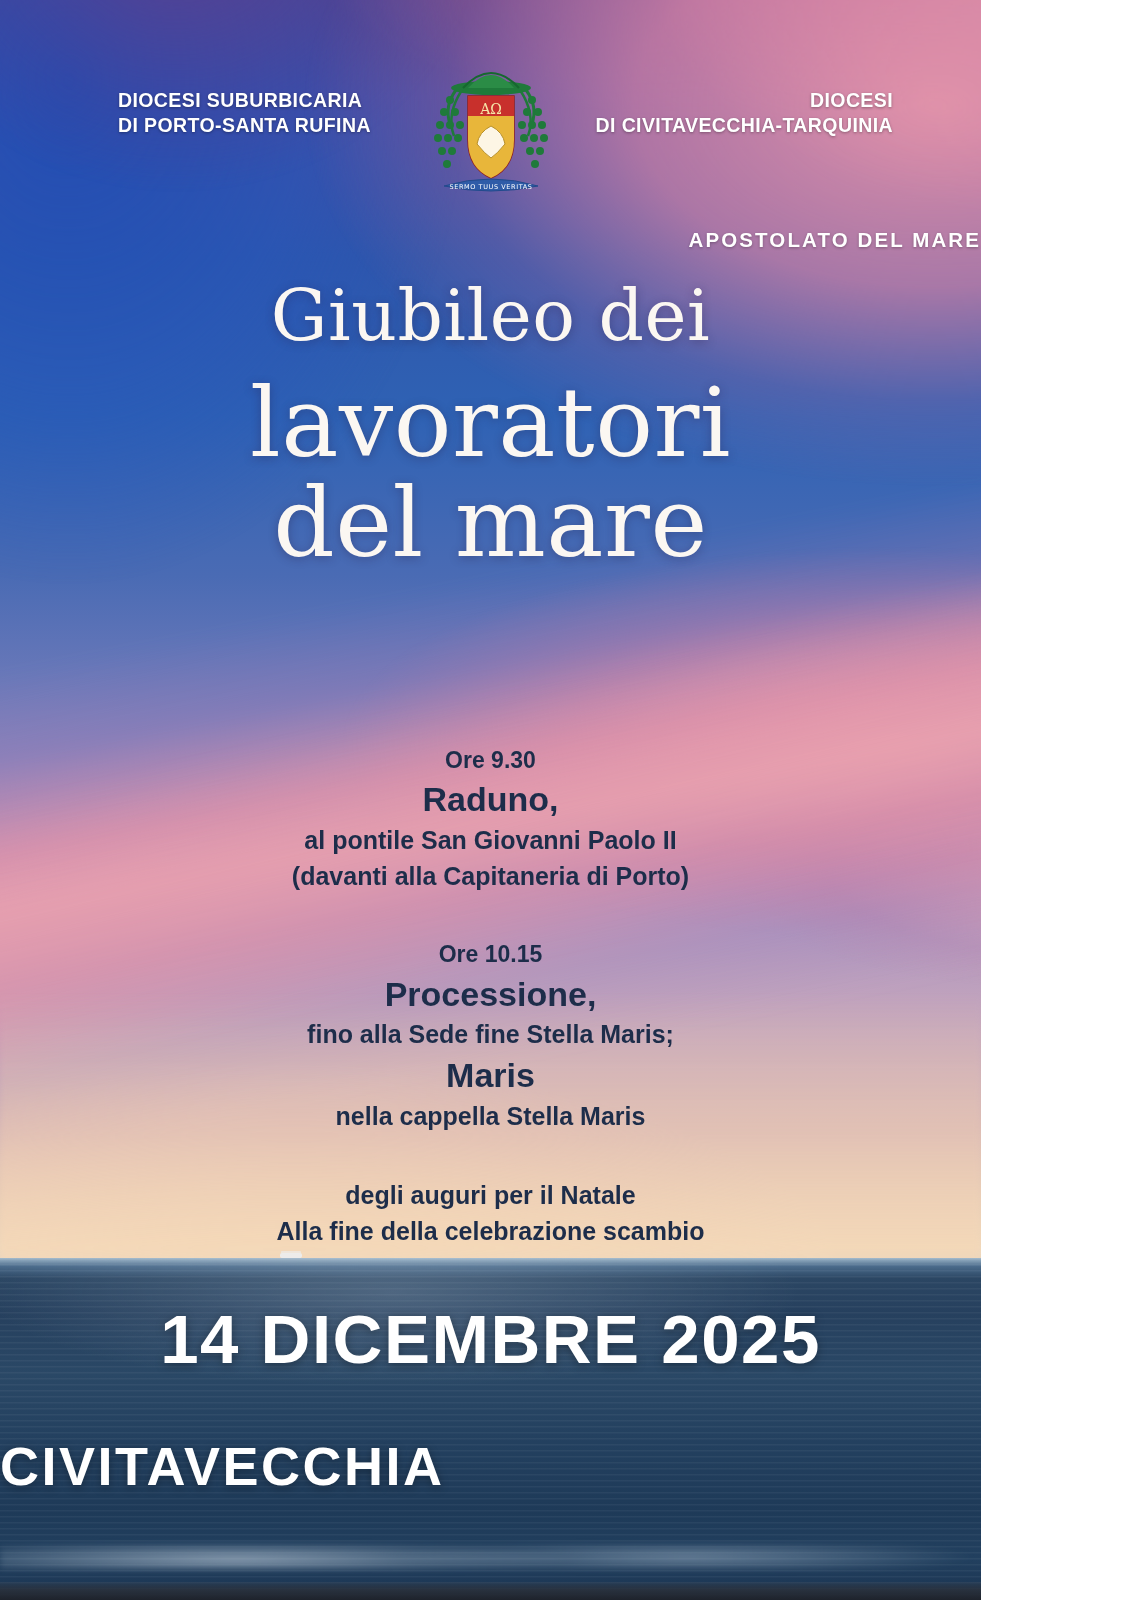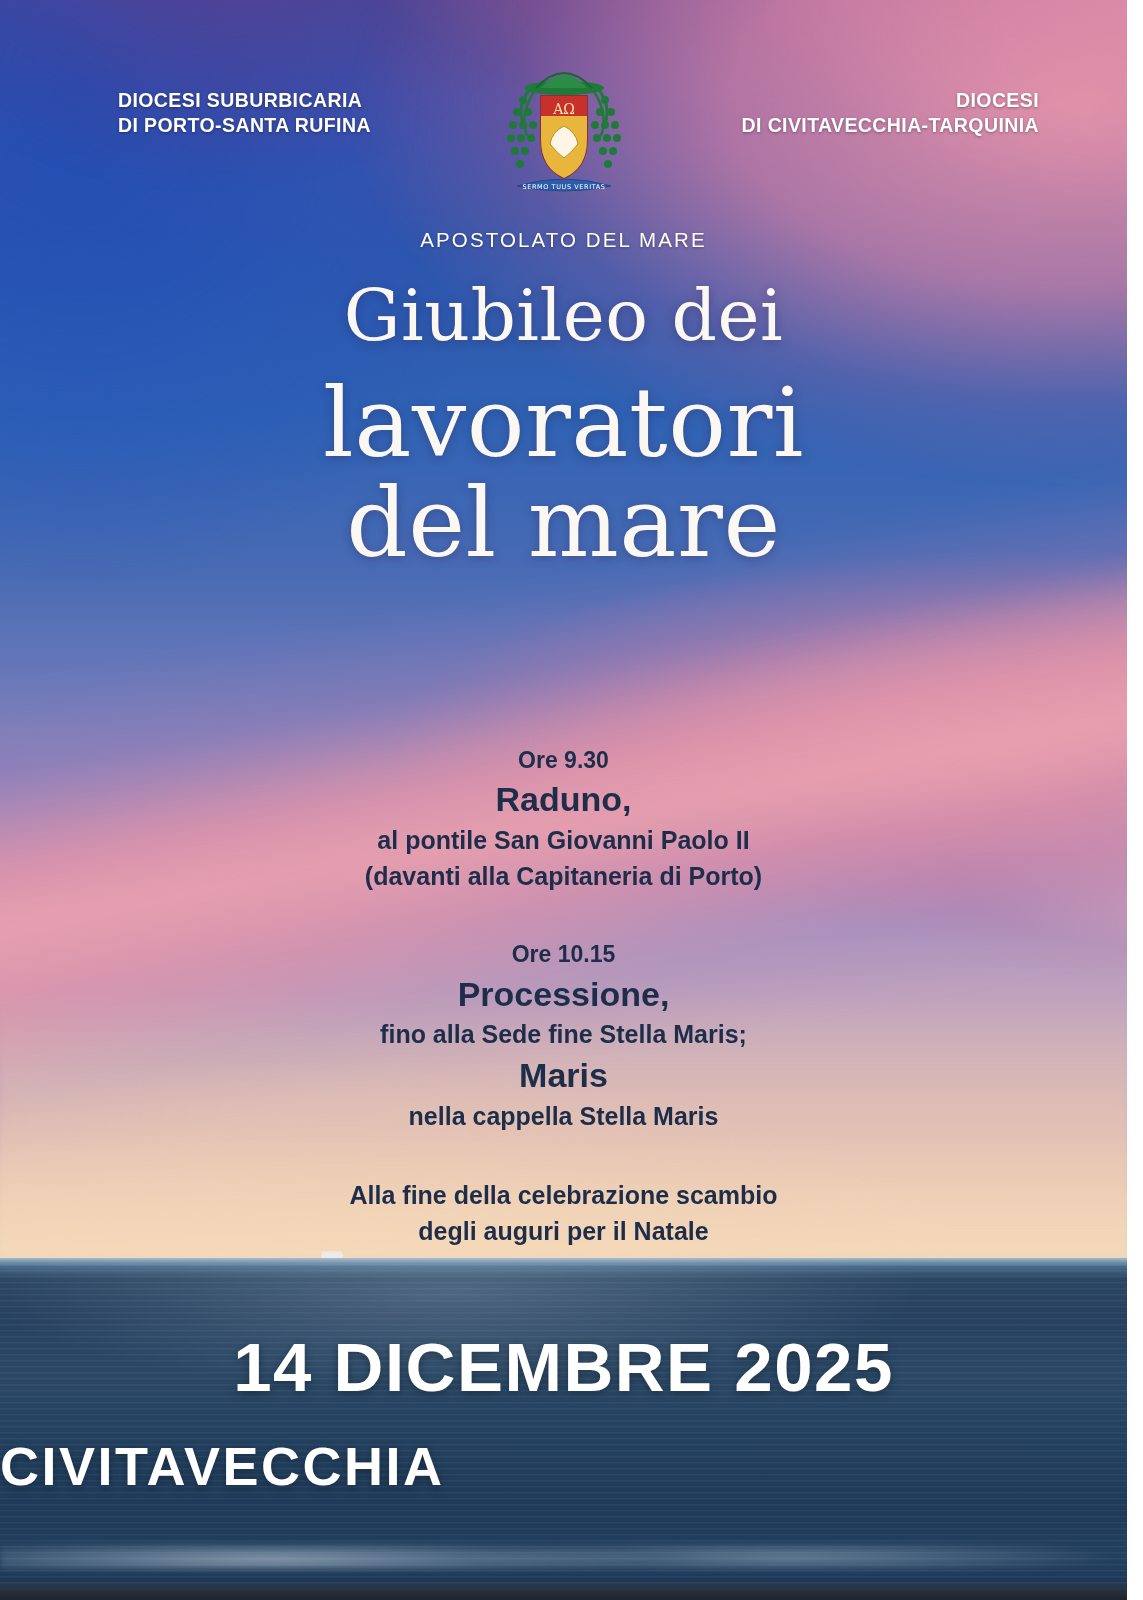--- a/index.html
+++ b/index.html
@@ -5,21 +5,21 @@
 <style>
   * { margin:0; padding:0; box-sizing:border-box; }
   html, body {
     width:1143px; height:1600px;
     overflow:hidden;
     font-family:"Liberation Sans", sans-serif;
   }
 
   #poster {
     position:relative;
-    width:1127px; height:1600px;
+    width:981px; height:1600px;
     overflow:hidden;
     background:#d946ef;
   }
 
   
   .bg-layer { position:absolute; left:0; top:0; width:100%; height:100%; }
 
   .sky-base {
     background:
       linear-gradient(180deg,
@@ -180,23 +180,23 @@
   }
   .dio-left  { left:118px;  text-align:left; }
   .dio-right { right:88px;  text-align:right; }
   .dio-line { display:block; white-space:nowrap; }
 
   
   .crest { position:absolute; left:50%; top:44px; transform:translateX(-50%); width:170px; height:160px; }
 
   .apostolato {
     position:absolute; left:0; top:228px; width:100%;
-    text-align:center;
+    text-align:right;
     color:#ffffff;
-    font-weight:normal;
+    font-weight:bold;
     font-size:20.5px;
     letter-spacing:2.1px;
     text-shadow:0 1px 3px rgba(0,0,0,0.3);
   }
 
   .title {
     position:absolute; left:0; top:280px; width:100%;
     text-align:center;
     color:#fbf7f2;
     font-family:"DejaVu Serif", serif;
@@ -221,21 +221,20 @@
   .spacer-18 { height:18px; }
 
   .date {
     position:absolute; left:0; top:1300px; width:100%;
     text-align:center;
     color:#ffffff;
     font-weight:bold;
     font-size:69px;
     letter-spacing:1.5px;
     text-shadow:0 2px 10px rgba(0,0,0,0.35);
-    margin-top:28px;
   }
   .city {
     position:absolute; left:0; top:1435px; width:100%;
     text-align:left;
     color:#ffffff;
     font-weight:bold;
     font-size:54px;
     letter-spacing:2.5px;
     text-shadow:0 2px 10px rgba(0,0,0,0.35);
   }
@@ -351,22 +350,22 @@
         <div class="t-sm">Ore 10.15</div>
         <div class="t-big">Processione,</div>
         <div class="t-md">fino alla Sede fine Stella Maris;</div>
         <div class="t-big">Maris</div>
         <div class="t-md">nella cappella Stella Maris</div>
       </div>
 
       <div class="spacer-18"></div>
 
       <div class="blk">
+        <div class="t-md">degli auguri per il Natale</div>
         <div class="t-md">Alla fine della celebrazione scambio</div>
-        <div class="t-md">degli auguri per il Natale</div>
       </div>
 
     </div>
 
     <div class="date">14 DICEMBRE 2025</div>
     <div class="city">CIVITAVECCHIA</div>
 
   </div>
 </div>
 

